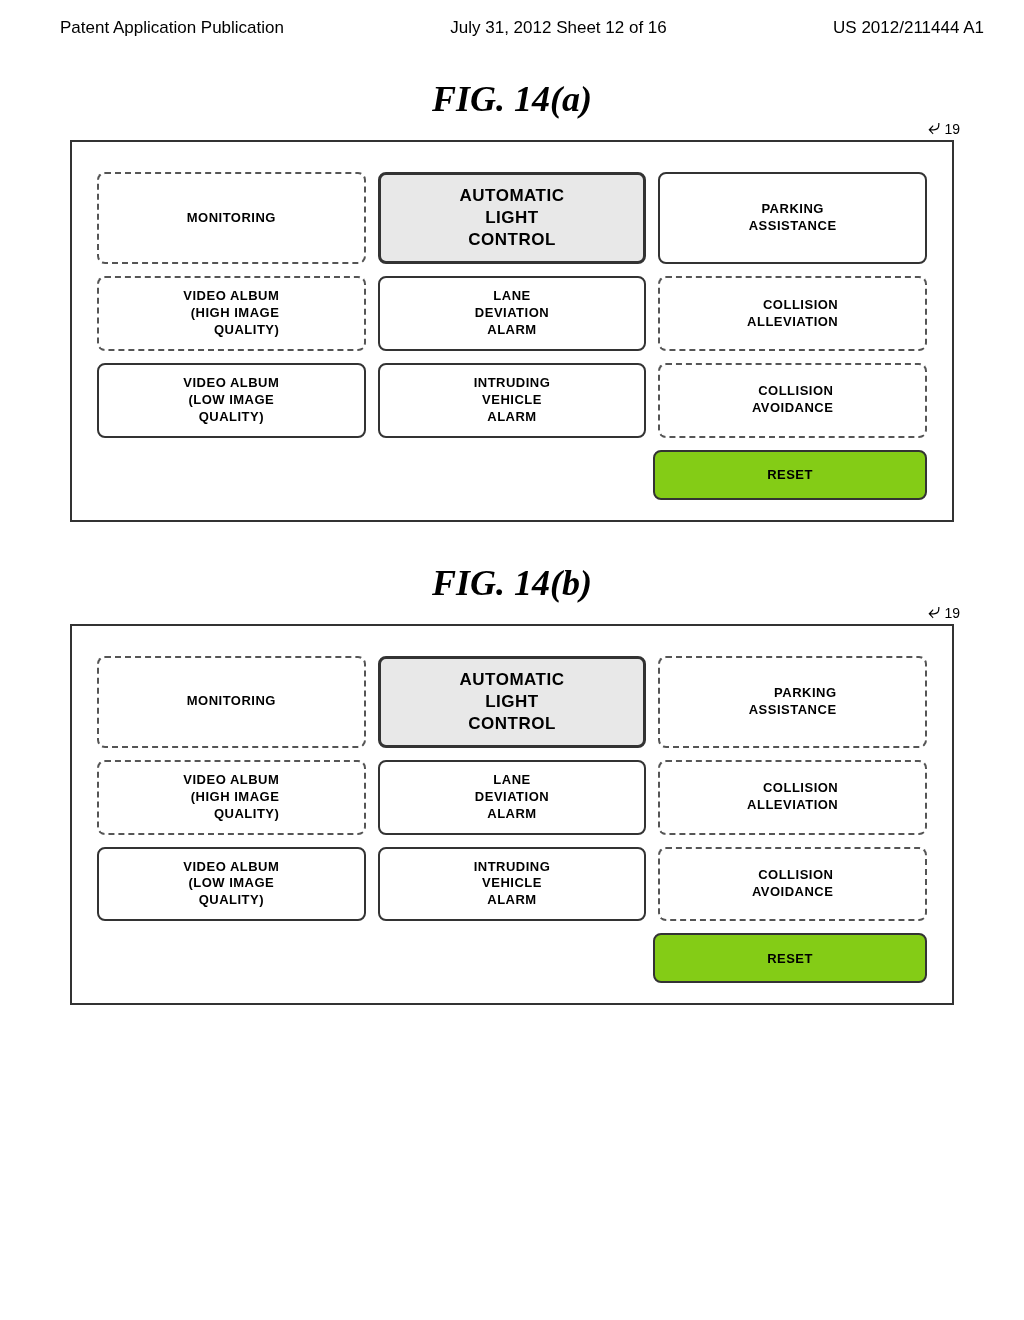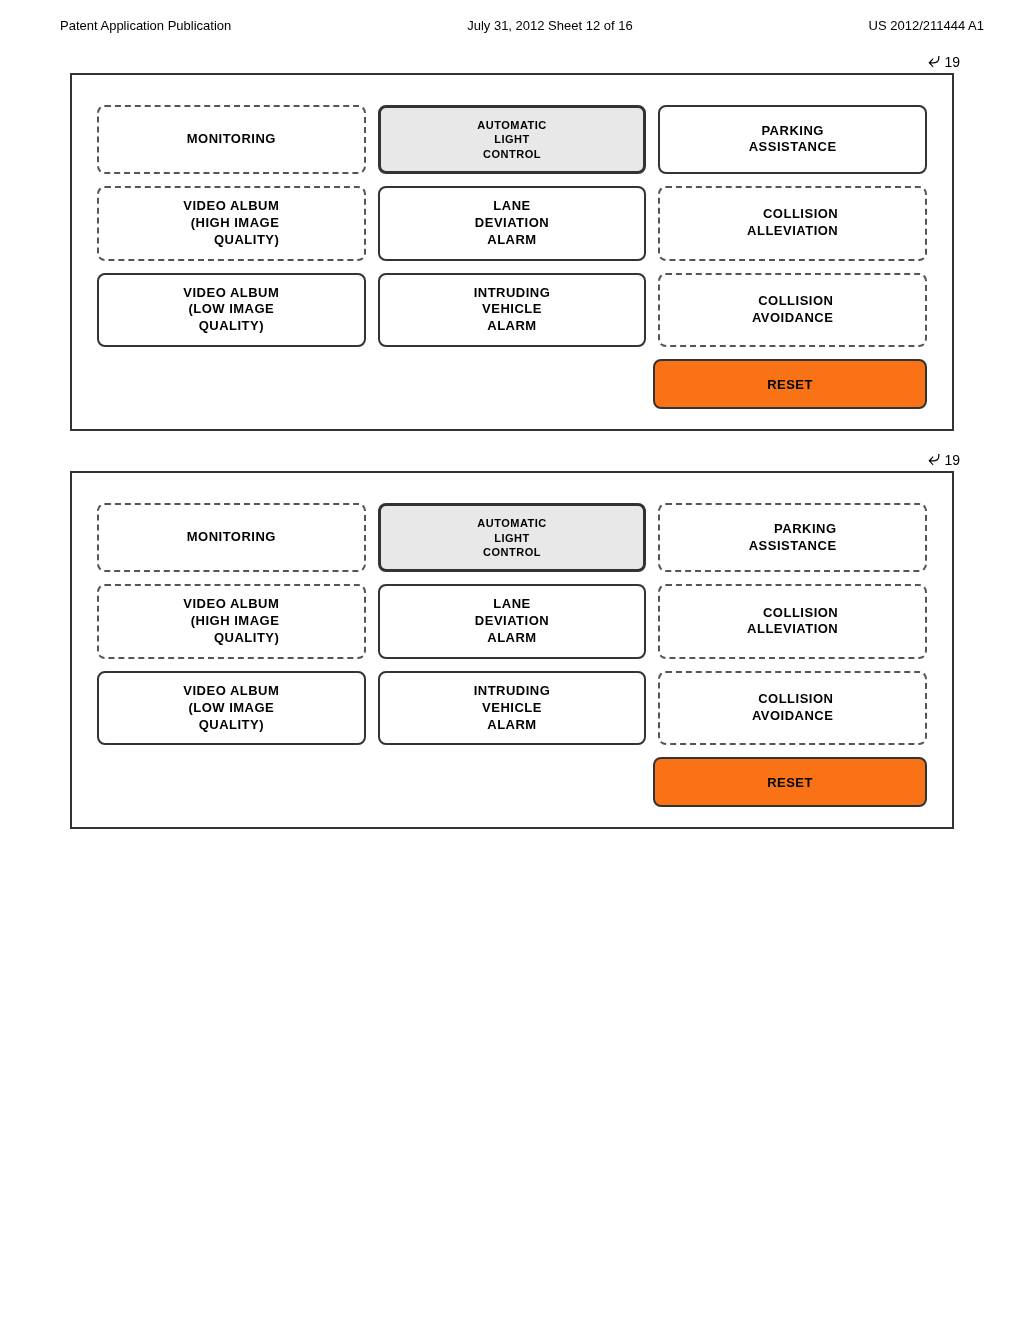--- a/index.html
+++ b/index.html
@@ -11,21 +11,21 @@
       position: relative;
       color: #000;
     }
 
     
     .page-header {
       display: flex;
       justify-content: space-between;
       align-items: center;
       padding: 18px 40px 10px 60px;
-      font-size: 13px;
+      font-size: 17px;
       border-bottom: none;
     }
 
     
     .fig-title {
       text-align: center;
       font-size: 36px;
       font-weight: bold;
       font-style: italic;
       font-family: 'Times New Roman', serif;
@@ -92,21 +92,21 @@
 
     
     .btn-highlight {
       border: 3px solid #333;
       border-radius: 8px;
       display: flex;
       align-items: center;
       justify-content: center;
       text-align: center;
       padding: 10px 6px;
-      font-size: 11px;
+      font-size: 17px;
       font-weight: bold;
       font-family: Arial, sans-serif;
       letter-spacing: 0.5px;
       min-height: 64px;
       line-height: 1.3;
       background: #e8e8e8;
     }
 
     
     .reset-row {
@@ -123,21 +123,21 @@
       align-items: center;
       justify-content: center;
       text-align: center;
       padding: 10px 6px;
       font-size: 13px;
       font-weight: bold;
       font-family: Arial, sans-serif;
       letter-spacing: 0.5px;
       min-height: 50px;
       width: 33%;
-      background: #f97316;
+      background: #84cc16;
     }
 
     .section-14a {
       margin-top: 30px;
       margin-bottom: 40px;
     }
 
     .section-14b {
       margin-top: 10px;
     }
@@ -145,20 +145,21 @@
 </head>
 <body>
 
 <div class="page-header">
   <span>Patent Application Publication</span>
   <span>July 31, 2012  Sheet 12 of 16</span>
   <span>US 2012/211444 A1</span>
 </div>
 
 <div class="diagram-section section-14a">
+  <div class="fig-title">FIG. 14(a)</div>
   <div class="diagram-box">
     <div style="position:absolute; top:-28px; right:-8px; font-size:15px;">
       <span style="font-size:22px; font-family:'Times New Roman',serif; display:inline-block; transform: scaleX(1);">⤶</span>
       <span style="font-size:14px; font-family:Arial,sans-serif;">19</span>
     </div>
 
     <div class="button-grid">
       <div class="btn-dashed">MONITORING</div>
       <div class="btn-highlight">AUTOMATIC<br>LIGHT<br>CONTROL</div>
       <div class="btn">PARKING<br>ASSISTANCE</div>
@@ -176,20 +177,21 @@
       <div class="btn-dashed">COLLISION<br>AVOIDANCE</div>
     </div>
 
     <div class="reset-row">
       <div class="btn-reset">RESET</div>
     </div>
   </div>
 </div>
 
 <div class="diagram-section section-14b">
+  <div class="fig-title">FIG. 14(b)</div>
   <div class="diagram-box">
     <div style="position:absolute; top:-28px; right:-8px; font-size:15px;">
       <span style="font-size:22px; font-family:'Times New Roman',serif; display:inline-block;">⤶</span>
       <span style="font-size:14px; font-family:Arial,sans-serif;">19</span>
     </div>
 
     <div class="button-grid">
       <div class="btn-dashed">MONITORING</div>
       <div class="btn-highlight">AUTOMATIC<br>LIGHT<br>CONTROL</div>
       <div class="btn-dashed">PARKING<br>ASSISTANCE</div>

